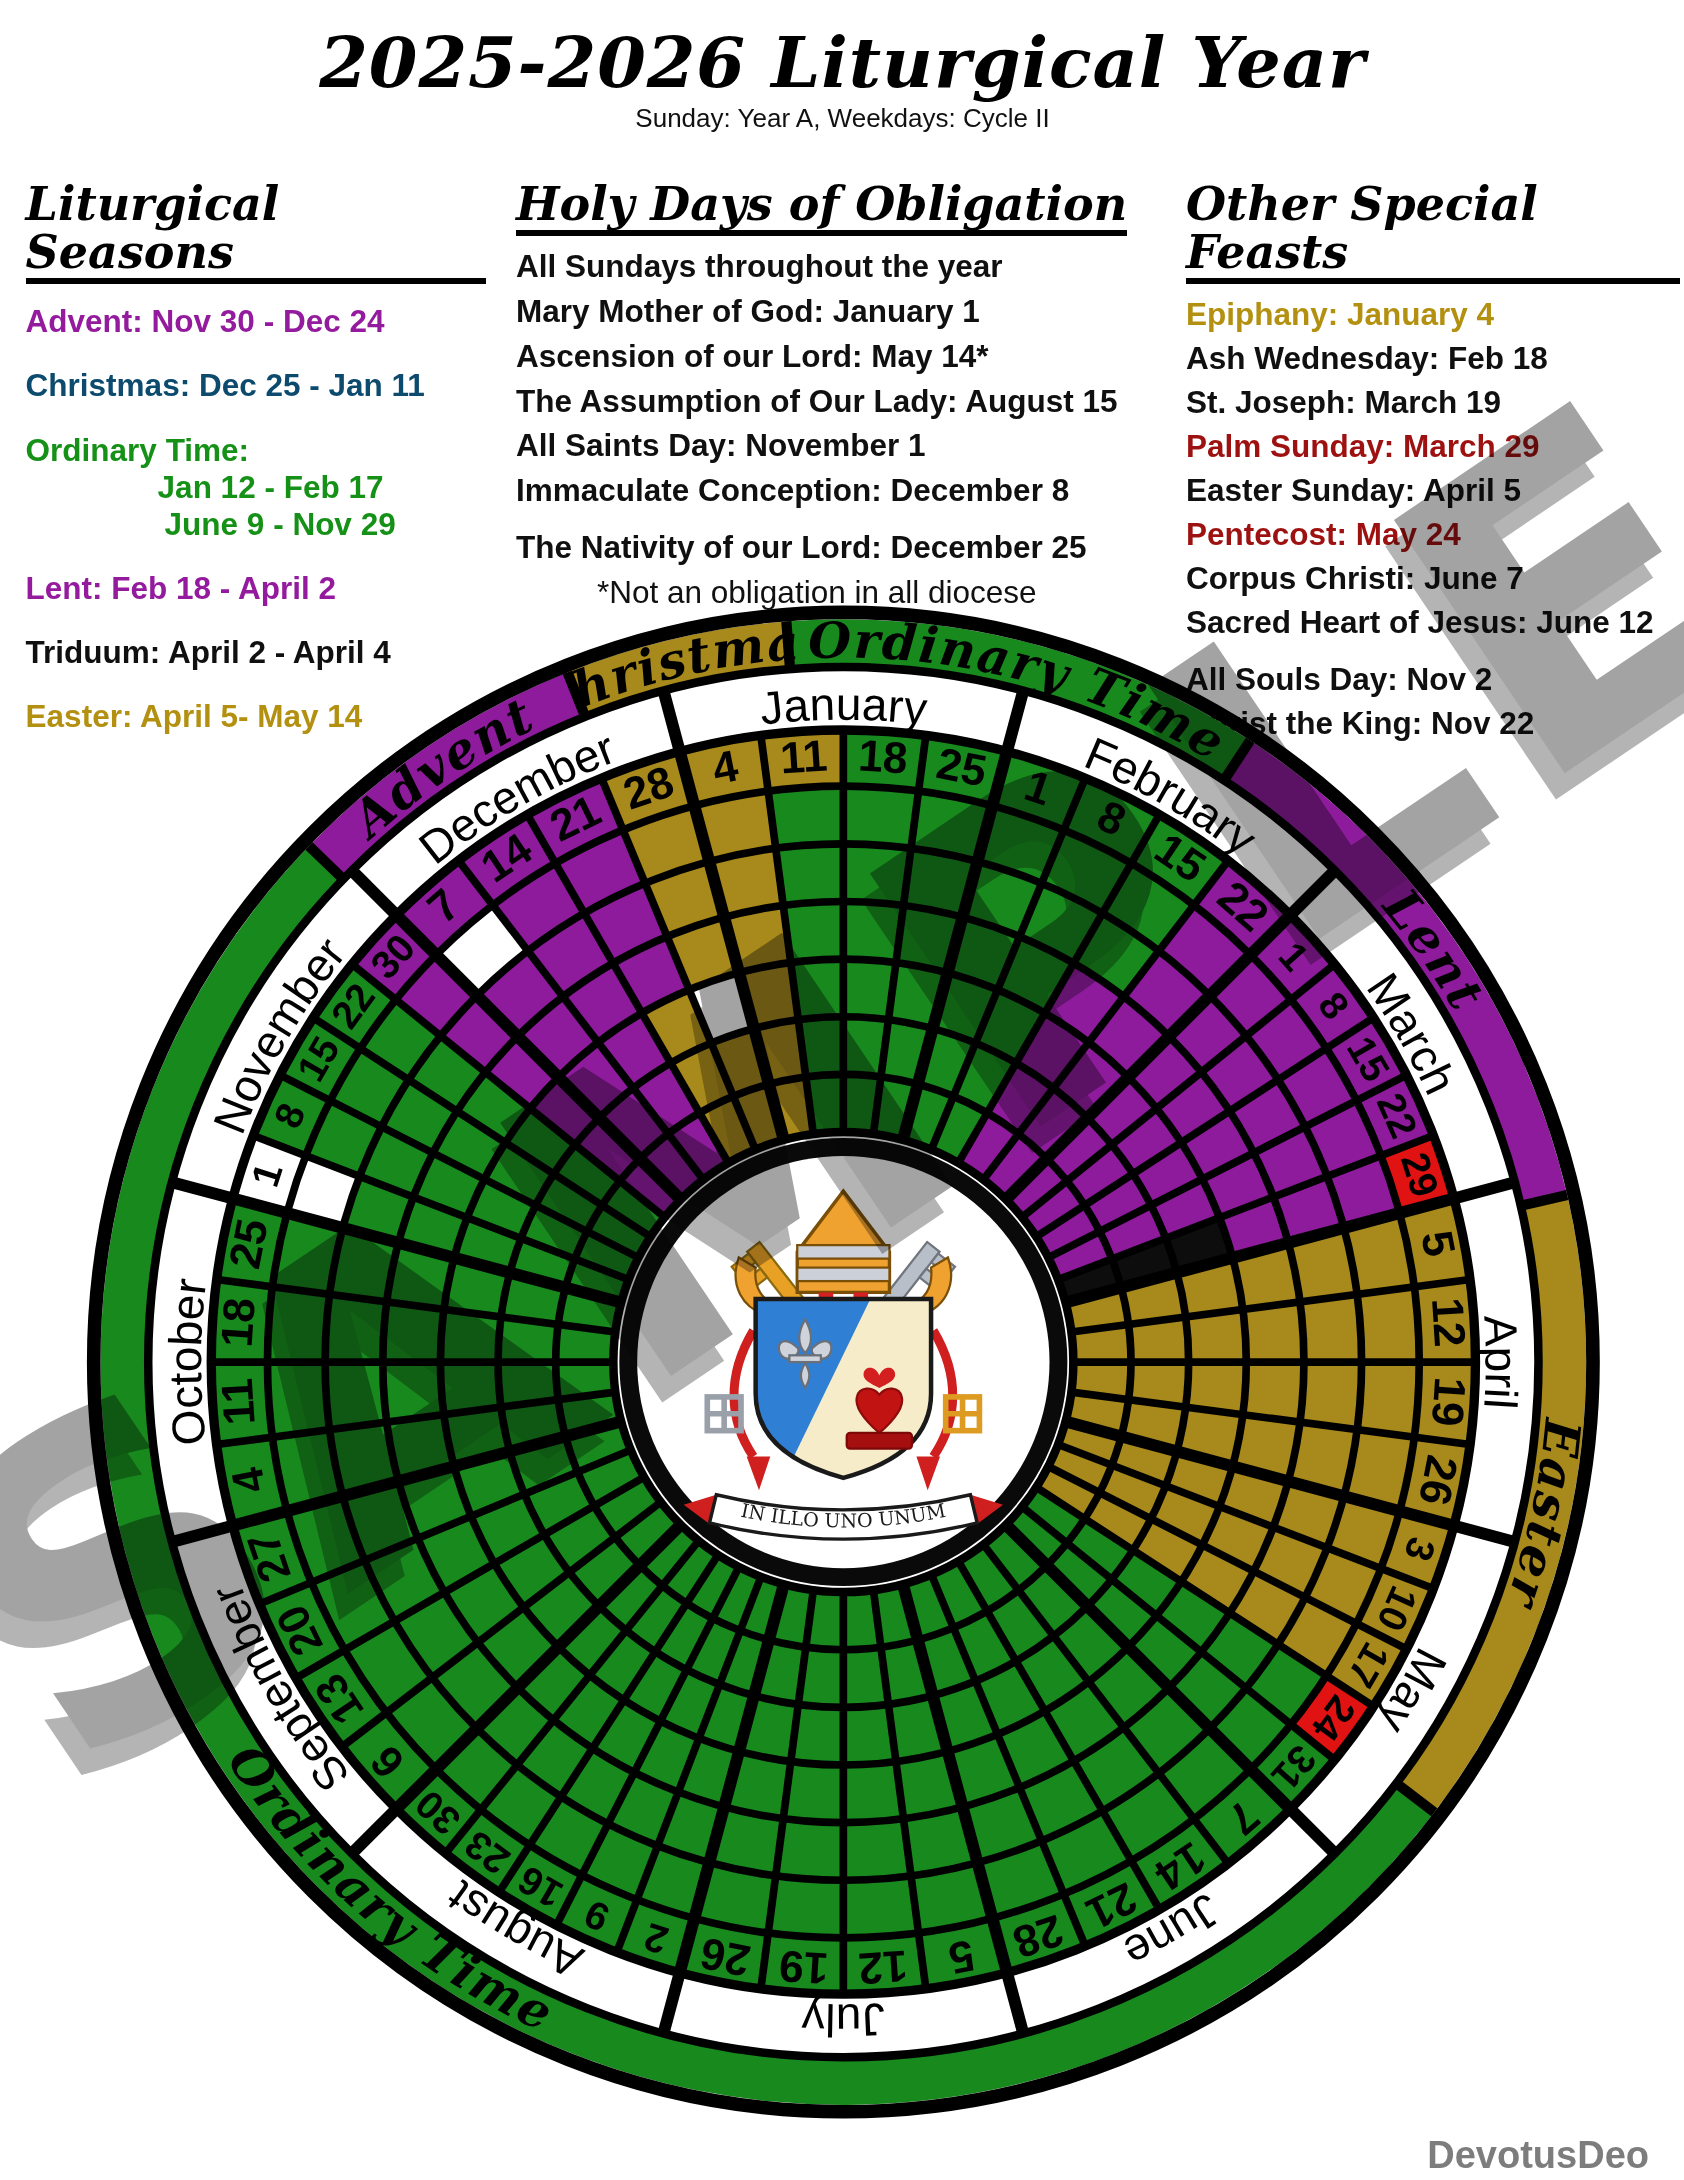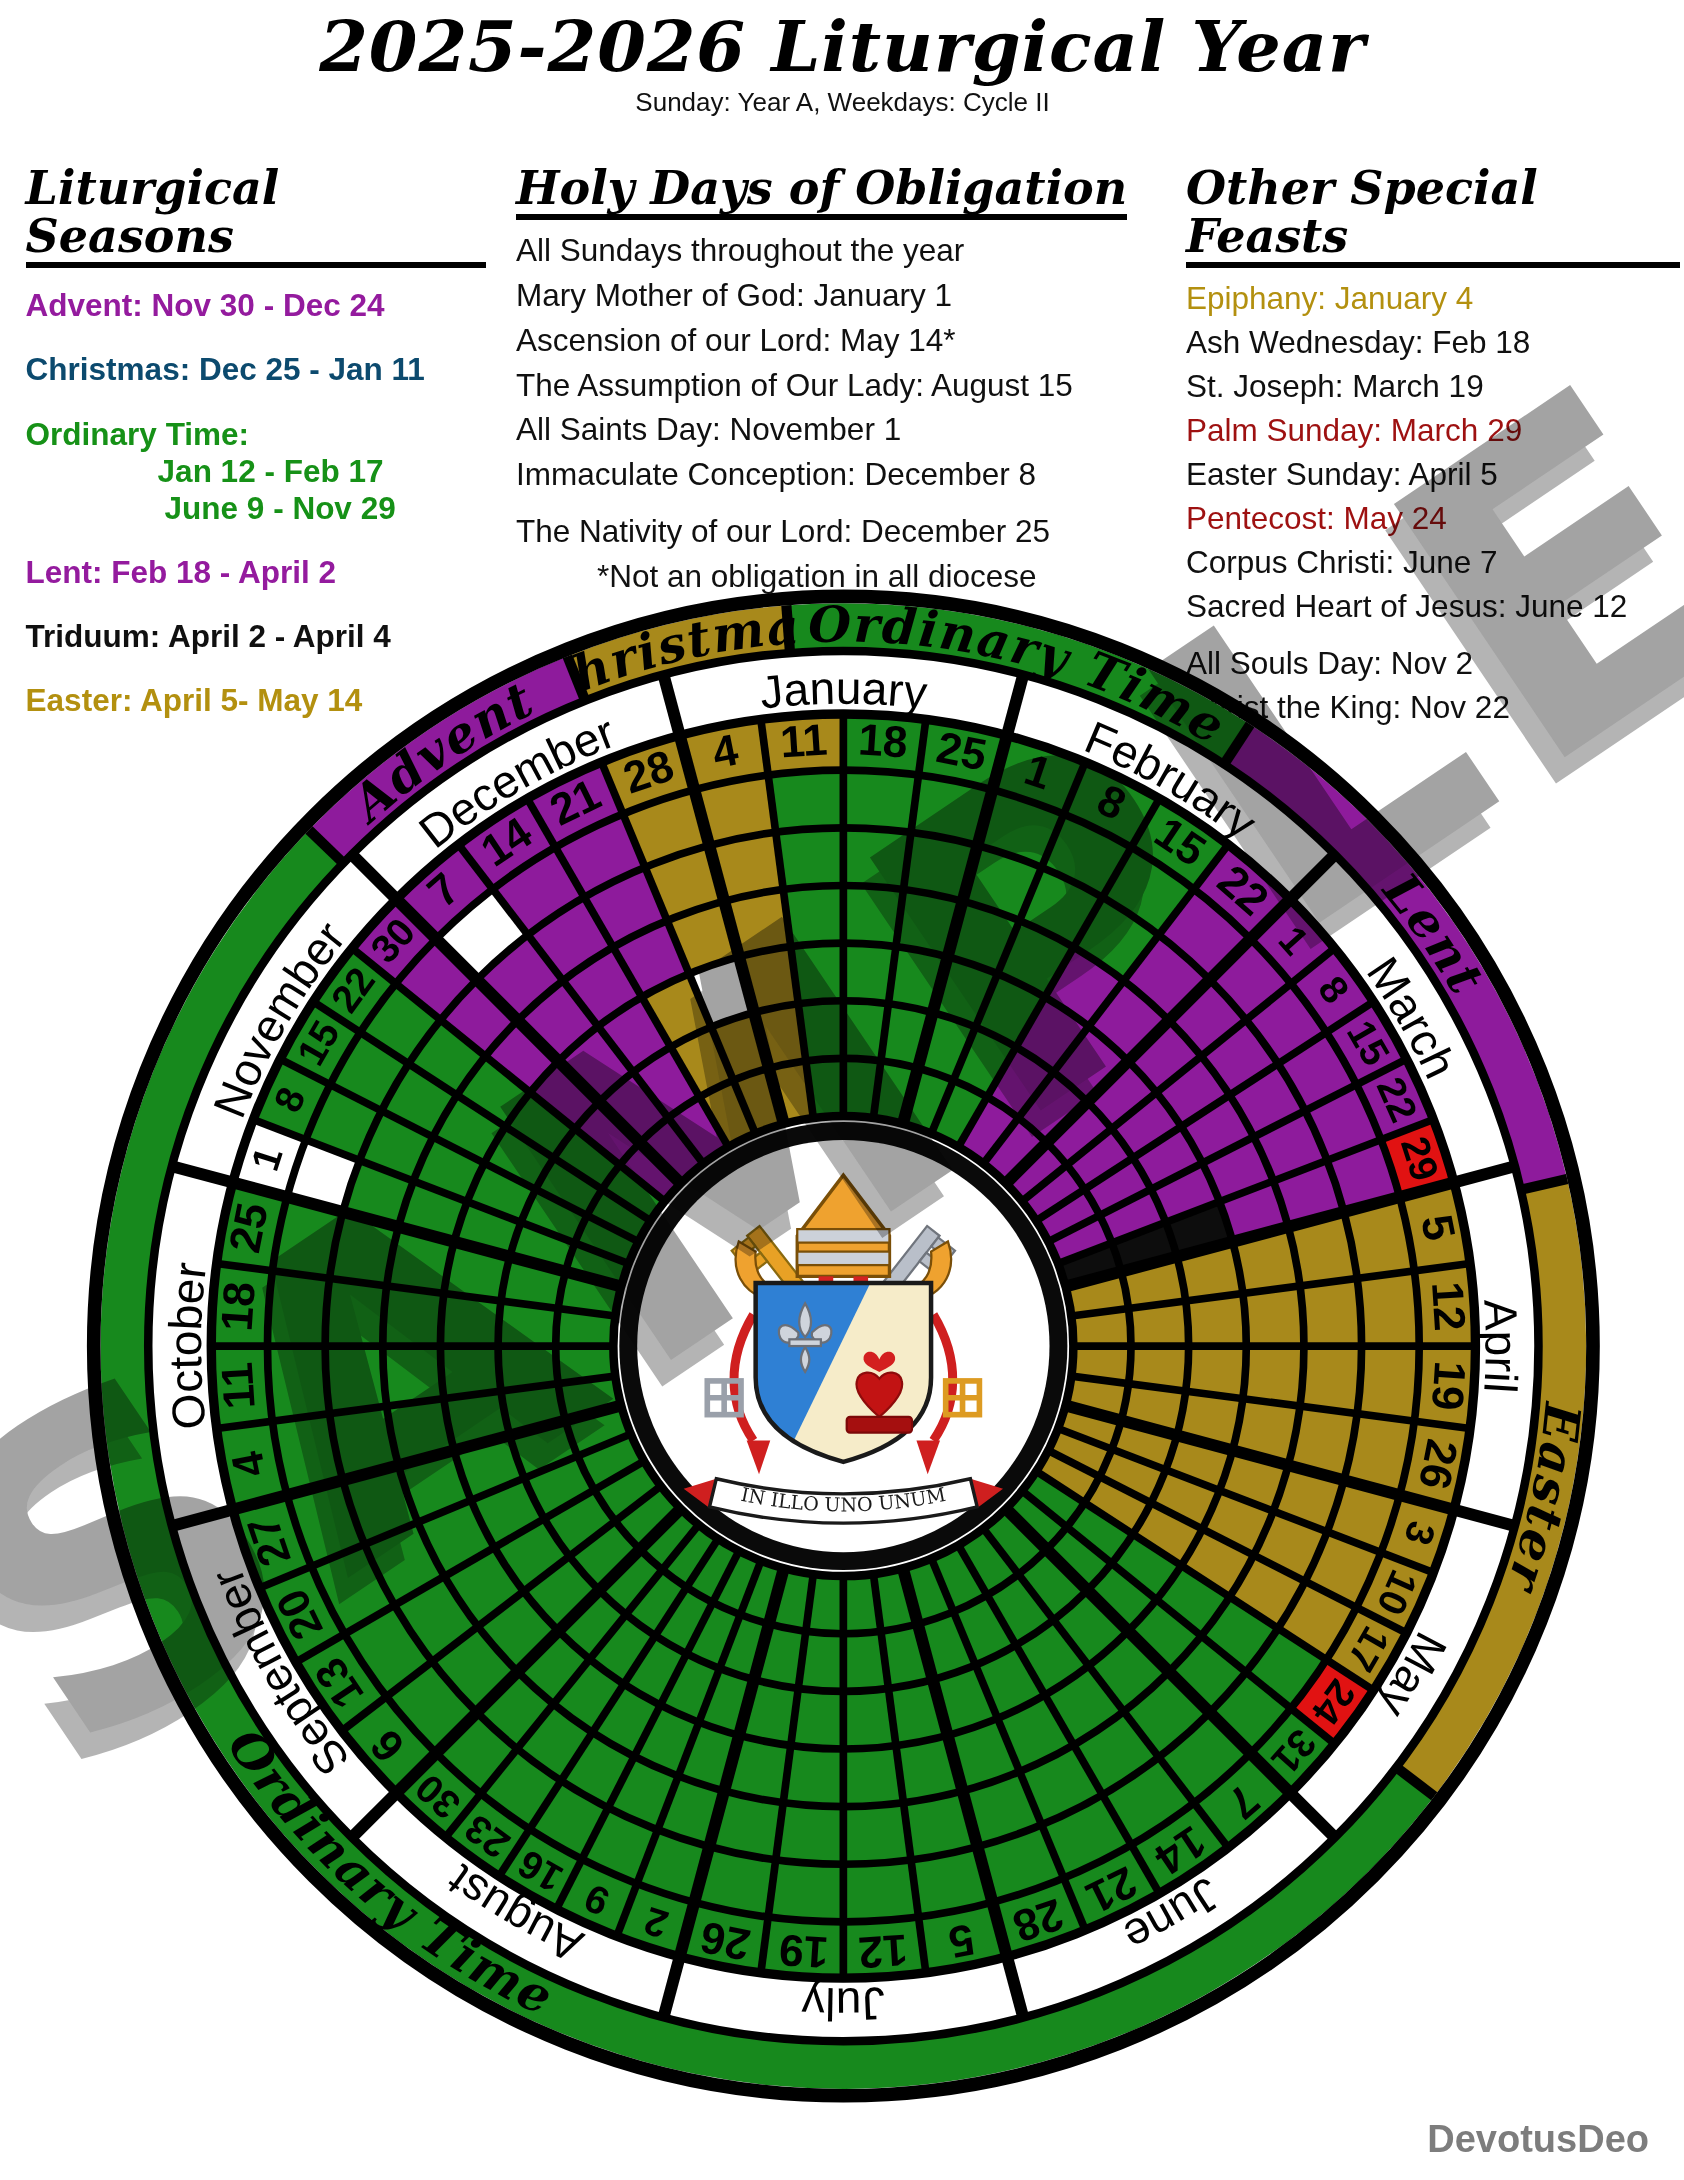--- a/index.html
+++ b/index.html
@@ -1,33 +1,33 @@
 <!DOCTYPE html>
 <html style="font-size:13.6px"><head>
 <meta charset="utf-8">
 <style>
   html,body{margin:0;padding:0;background:#fff;}
   body{width:1685px;height:2181px;position:relative;overflow:hidden;
        font-family:"Liberation Sans",sans-serif;}
-  .stage{position:absolute;left:0;top:0;width:1685px;height:2005px;background:#fff;}
+  .stage{position:absolute;left:0;top:16px;width:1685px;height:2005px;background:#fff;}
 
   .title{position:absolute;left:0;top:5.1px;width:100%;text-align:center;
          font-family:"DejaVu Serif",serif;font-style:italic;font-weight:bold;
          font-size:70px;color:#000;letter-spacing:0.9px;}
   .subtitle{position:absolute;left:0;top:87px;width:100%;text-align:center;
          font-size:26px;color:#111;}
 
   .col{position:absolute;top:164px;}
   .col-left{left:25.6px;width:460px;}
   .col-mid{left:516px;width:681px;}
   .col-right{left:1186px;width:494px;}
   .col-heading{font-family:"DejaVu Serif",serif;font-style:italic;font-weight:bold;
          font-size:46px;color:#000;display:inline-block;border-bottom:6px solid #000;
          padding-bottom:1.7px;line-height:1.05;}
-  .legend-line{font-size:31.5px;line-height:1.18;}
+  .legend-line{font-size:31.5px;line-height:1.18;font-weight:bold;}
   .col-left .legend-line{font-weight:bold;}
   .col-mid .legend-line{margin-top:7.7px;}
   .col-right .legend-line{margin-top:6.8px;}
   .footnote{font-size:31.5px;color:#111;margin-top:7.7px;padding-left:81px;}
 
   svg text{user-select:none;}
   .wheel-svg{position:absolute;left:0;top:0;}
 
   .watermark{position:absolute;left:852px;top:1063px;
       transform:translate(-50%,-50%) rotate(-34deg);

